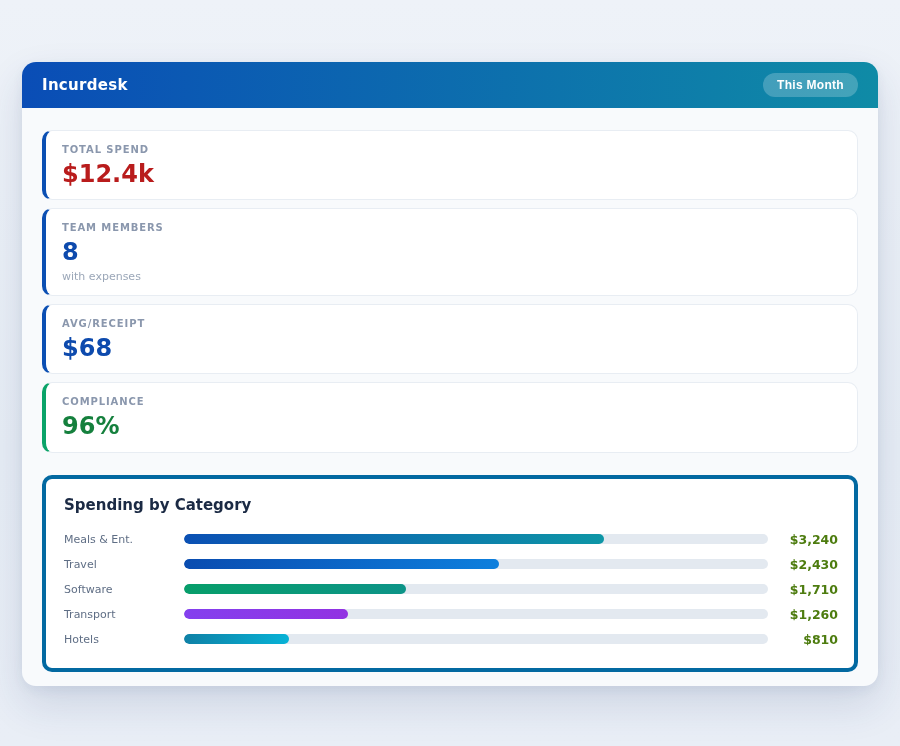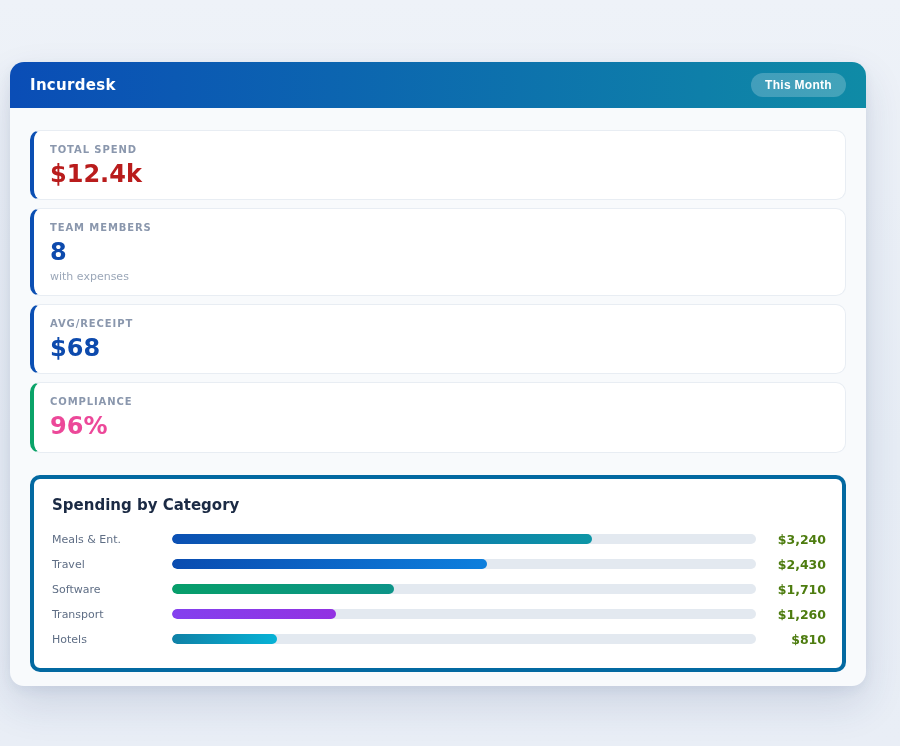--- a/index.html
+++ b/index.html
@@ -5,21 +5,21 @@
   * { margin: 0; padding: 0; box-sizing: border-box; }
   html, body { width: 900px; height: 746px; }
   body {
     font-family: "DejaVu Sans", "Liberation Sans", sans-serif;
     background: linear-gradient(180deg, #eef2f8 0%, #e7edf5 60%, #e9eef6 100%);
     position: relative;
     overflow: hidden;
   }
   .panel {
     position: absolute;
-    left: 10px; top: 62px;
+    left: 22px; top: 62px;
     width: 856px; height: 624px;
     background: #f8fafc;
     border-radius: 14px;
     box-shadow: 0 18px 40px rgba(35, 60, 110, 0.14), 0 4px 12px rgba(35,60,110,0.06);
   }
   .app-header {
     height: 46px;
     border-radius: 14px 14px 0 0;
     display: flex;
     align-items: center;
@@ -143,21 +143,21 @@
     </div>
 
     <div class="stat-card" style="border-left-color: rgb(11, 79, 179);">
       <div class="stat-label">AVG/RECEIPT</div>
       <div class="stat-value" style="color: rgb(13, 74, 173);">$68</div>
 
     </div>
 
     <div class="stat-card" style="border-left-color: rgb(10, 163, 104);">
       <div class="stat-label">COMPLIANCE</div>
-      <div class="stat-value" style="color: #ec4899;">96%</div>
+      <div class="stat-value" style="color: #15803d;">96%</div>
 
     </div>
 
     <div class="category-card">
       <div class="category-title">Spending by Category</div>
 
       <div class="category-row">
         <div class="category-label">Meals &amp; Ent.</div>
         <div class="bar-track" style="background: rgb(227, 233, 240);">
             <div class="bar-fill" style="width: 72%; background: linear-gradient(90deg, rgb(11, 80, 180), rgb(14, 150, 166));"></div>

